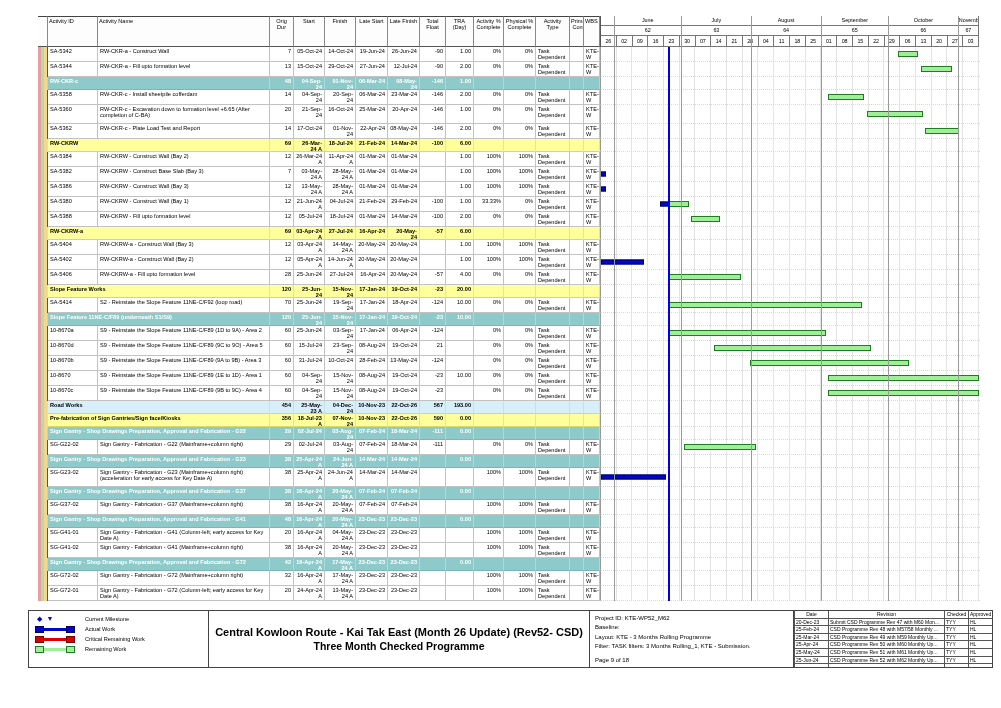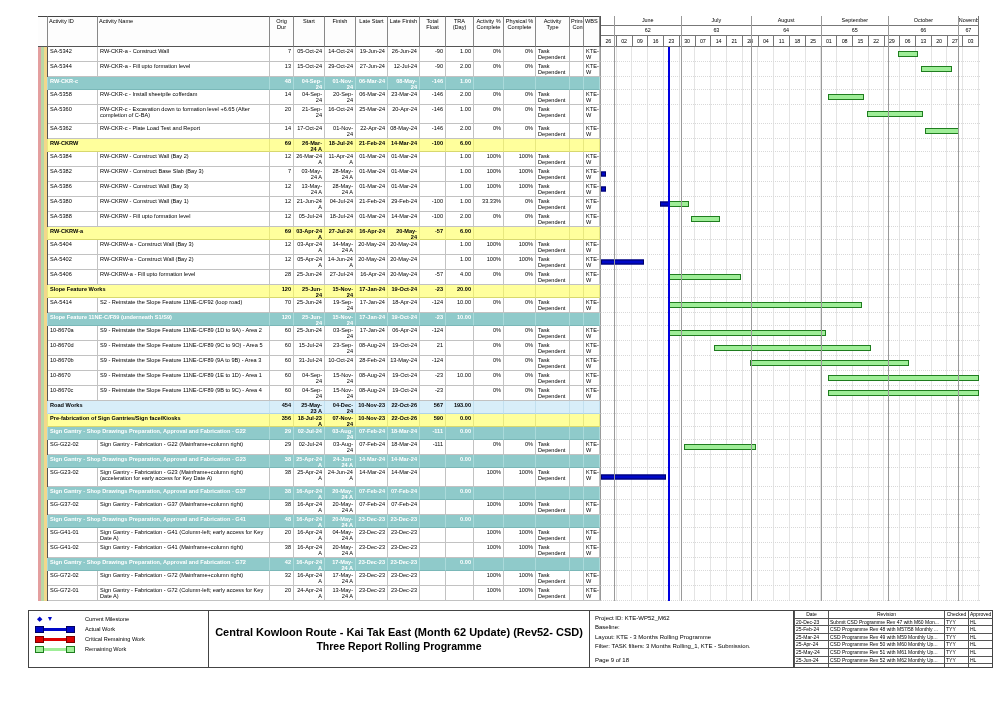--- a/index.html
+++ b/index.html
@@ -889,22 +889,22 @@
             <span class="lbar">
               <span class="cap" style="background: rgb(159, 238, 152); border-color: rgb(31, 125, 31);"></span>
               <span class="mid" style="background: rgb(159, 238, 152);"></span>
               <span class="cap" style="background: rgb(159, 238, 152); border-color: rgb(31, 125, 31);"></span>
             </span>
           </div>
           <span class="leg-label">Remaining Work</span>
         </div>
       </div>
     <div id="titlebox" class="fbox">
-      <div class="t1">Central Kowloon Route - Kai Tak East (Month 62 Update) (Rev52- CSD)</div>
-      <div class="t2">Three Report Rolling Programme</div>
+      <div class="t1">Central Kowloon Route - Kai Tak East (Month 26 Update) (Rev52- CSD)</div>
+      <div class="t2">Three Month Checked Programme</div>
     </div>
     <div id="infobox" class="fbox">
       <div id="info-lines">
           <div>Project ID: KTE-WP52_M62</div>
           <div>Baseline:</div>
           <div>Layout: KTE - 3 Months Rolling Programme</div>
           <div>Filter: TASK filters: 3 Months Rolling_1, KTE - Submission.</div>
         </div>
       <div id="page-label">Page 9 of 18</div>
     </div>

